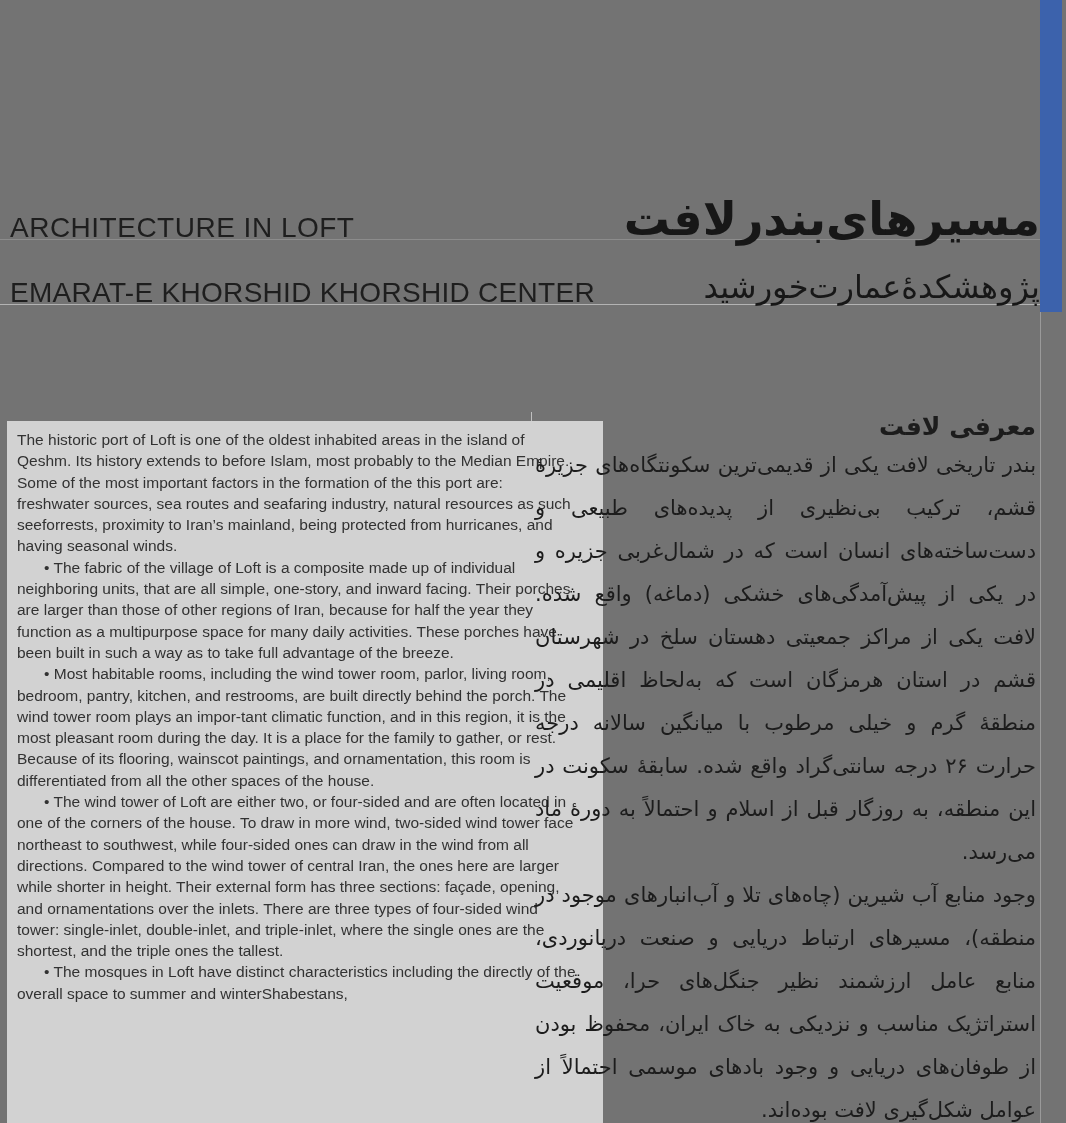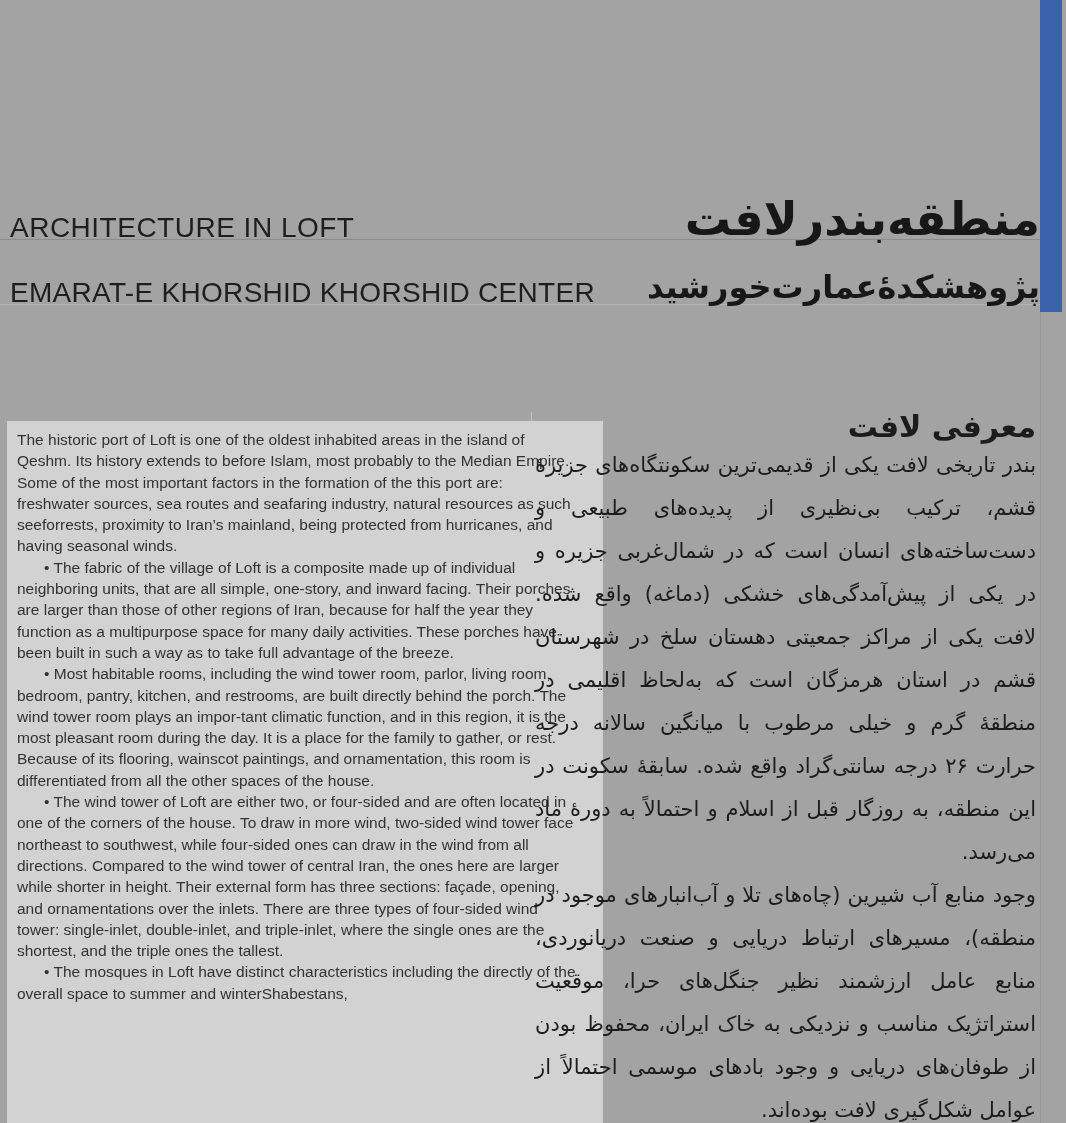--- a/index.html
+++ b/index.html
@@ -1,20 +1,20 @@
 <!DOCTYPE html>
 <html><head>
 <meta charset="utf-8">
 <style>
   html,body{margin:0;padding:0;background:#ffffff;}
   .page{
     position:relative;
     width:1066px;
     height:1123px;
-    background:#a3a3a3;
+    background:#737373;
     overflow:hidden;
     font-family:"Liberation Sans", sans-serif;
   }
   
   .blue-bar{
     position:absolute;
     left:1040px; top:0;
     width:22px; height:312px;
   }
   
@@ -37,21 +37,21 @@
     letter-spacing:0.3px; color:#1e1e1e; white-space:nowrap;
   }
   .title-fa{
     position:absolute; right:26px; top:188px;
     margin:0; font-size:46px; line-height:62px; font-weight:bold;
     color:#171717; white-space:nowrap;
     font-family:"DejaVu Sans", sans-serif;
   }
   .subtitle-fa{
     position:absolute; right:26px; top:264px;
-    margin:0; font-size:32px; line-height:46px; font-weight:bold;
+    margin:0; font-size:32px; line-height:46px; font-weight:normal;
     color:#171717; white-space:nowrap;
     font-family:"DejaVu Sans", sans-serif;
   }
   
   .en-box{
     position:absolute;
     left:7px; top:421px;
     width:596px; height:702px;
     box-sizing:border-box;
     padding:8px 24px 0 10px;
@@ -71,21 +71,21 @@
     width:505px; height:714px;
     box-sizing:border-box;
     padding:0 2px;
     direction:rtl;
     overflow:hidden;
     font-family:"DejaVu Sans", sans-serif;
     color:#1c1c1c;
   }
   .fa-col h3{
     margin:0;
-    font-size:30px;
+    font-size:25px;
     line-height:35px;
     font-weight:bold;
   }
   .fa-col h3 + p{margin-top:0;}
   .fa-col h3.gap{margin-top:12px;}
   .fa-col p{
     margin:0;
     font-size:21px;
     line-height:43px;
     text-align:justify;
@@ -98,21 +98,21 @@
 <div class="page">
   <div class="blue-bar" style="background: rgb(60, 98, 172);"></div>
 
   <div class="rule rule-1" style="background: rgb(140, 140, 140);"></div>
   <div class="rule rule-2" style="background: rgb(179, 179, 179);"></div>
   <div class="vrule vrule-right" style="background: rgb(154, 154, 154);"></div>
   <div class="vrule vrule-left" style="background: rgb(192, 192, 192);"></div>
 
   <h1 class="title-en">ARCHITECTURE IN LOFT</h1>
   <h2 class="subtitle-en">EMARAT-E KHORSHID KHORSHID CENTER</h2>
-  <h1 class="title-fa" dir="rtl">منطقه‌بندرلافت</h1>
+  <h1 class="title-fa" dir="rtl">مسیرهای‌بندرلافت</h1>
   <h2 class="subtitle-fa" dir="rtl">پژوهشکدهٔ‌عمارت‌خورشید</h2>
 
   <div class="en-box" id="en-box" style="background: rgb(210, 210, 210);">
       <p class="">The historic port of Loft is one of the oldest inhabited areas in the island of Qeshm. Its history extends to before Islam, most probably to the Median Empire. Some of the most important factors in the formation of the this port are: freshwater sources, sea routes and seafaring industry, natural resources as such seeforrests, proximity to Iran’s mainland, being protected from hurricanes, and having seasonal winds.</p>
       <p class="indent">• The fabric of the village of Loft is a composite made up of individual neighboring units, that are all simple, one-story, and inward facing. Their porches are larger than those of other regions of Iran, because for half the year they function as a multipurpose space for many daily activities. These porches have been built in such a way as to take full advantage of the breeze.</p>
       <p class="indent">• Most habitable rooms, including the wind tower room, parlor, living room, bedroom, pantry, kitchen, and restrooms, are built directly behind the porch. The wind tower room plays an impor-tant climatic function, and in this region, it is the most pleasant room during the day. It is a place for the family to gather, or rest. Because of its flooring, wainscot paintings, and ornamentation, this room is differentiated from all the other spaces of the house.</p>
       <p class="indent">• The wind tower of Loft are either two, or four-sided and are often located in one of the corners of the house. To draw in more wind, two-sided wind tower face northeast to southwest, while four-sided ones can draw in the wind from all directions. Compared to the wind tower of central Iran, the ones here are larger while shorter in height. Their external form has three sections: façade, opening, and ornamentations over the inlets. There are three types of four-sided wind tower: single-inlet, double-inlet, and triple-inlet, where the single ones are the shortest, and the triple ones the tallest.</p>
       <p class="indent">• The mosques in Loft have distinct characteristics including the directly of the overall space to summer and winterShabestans,</p>
     </div>
 

